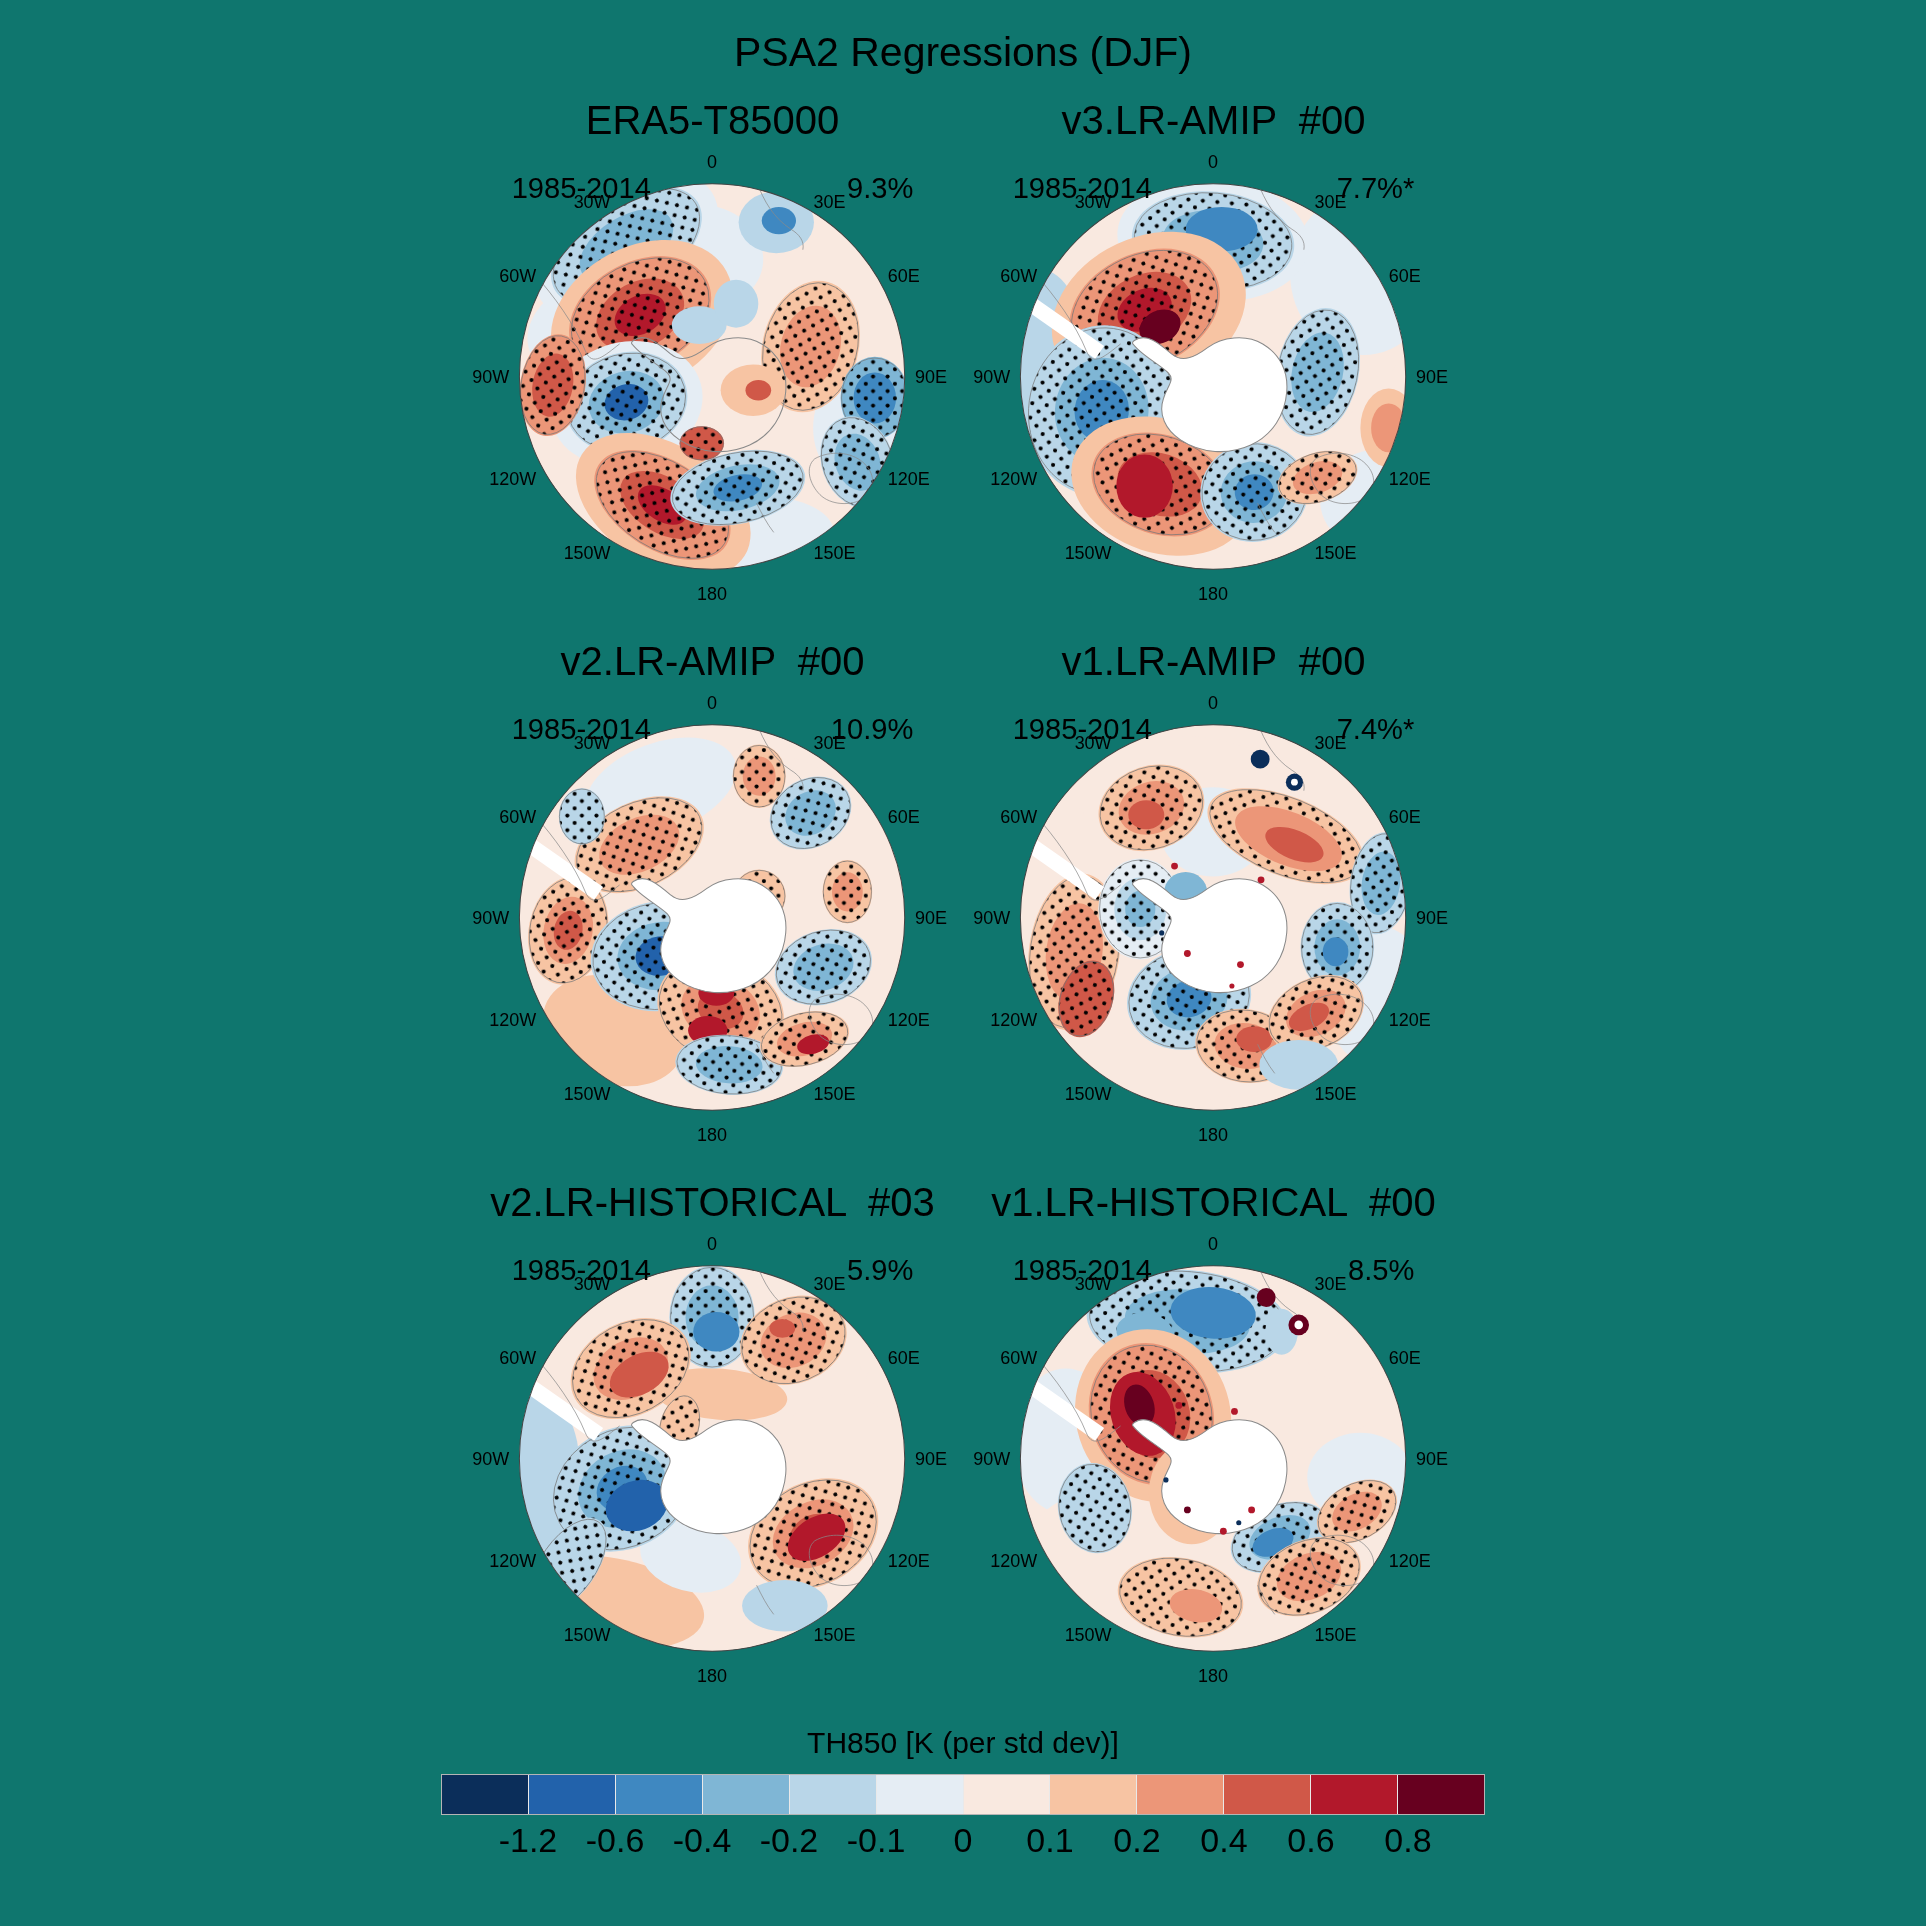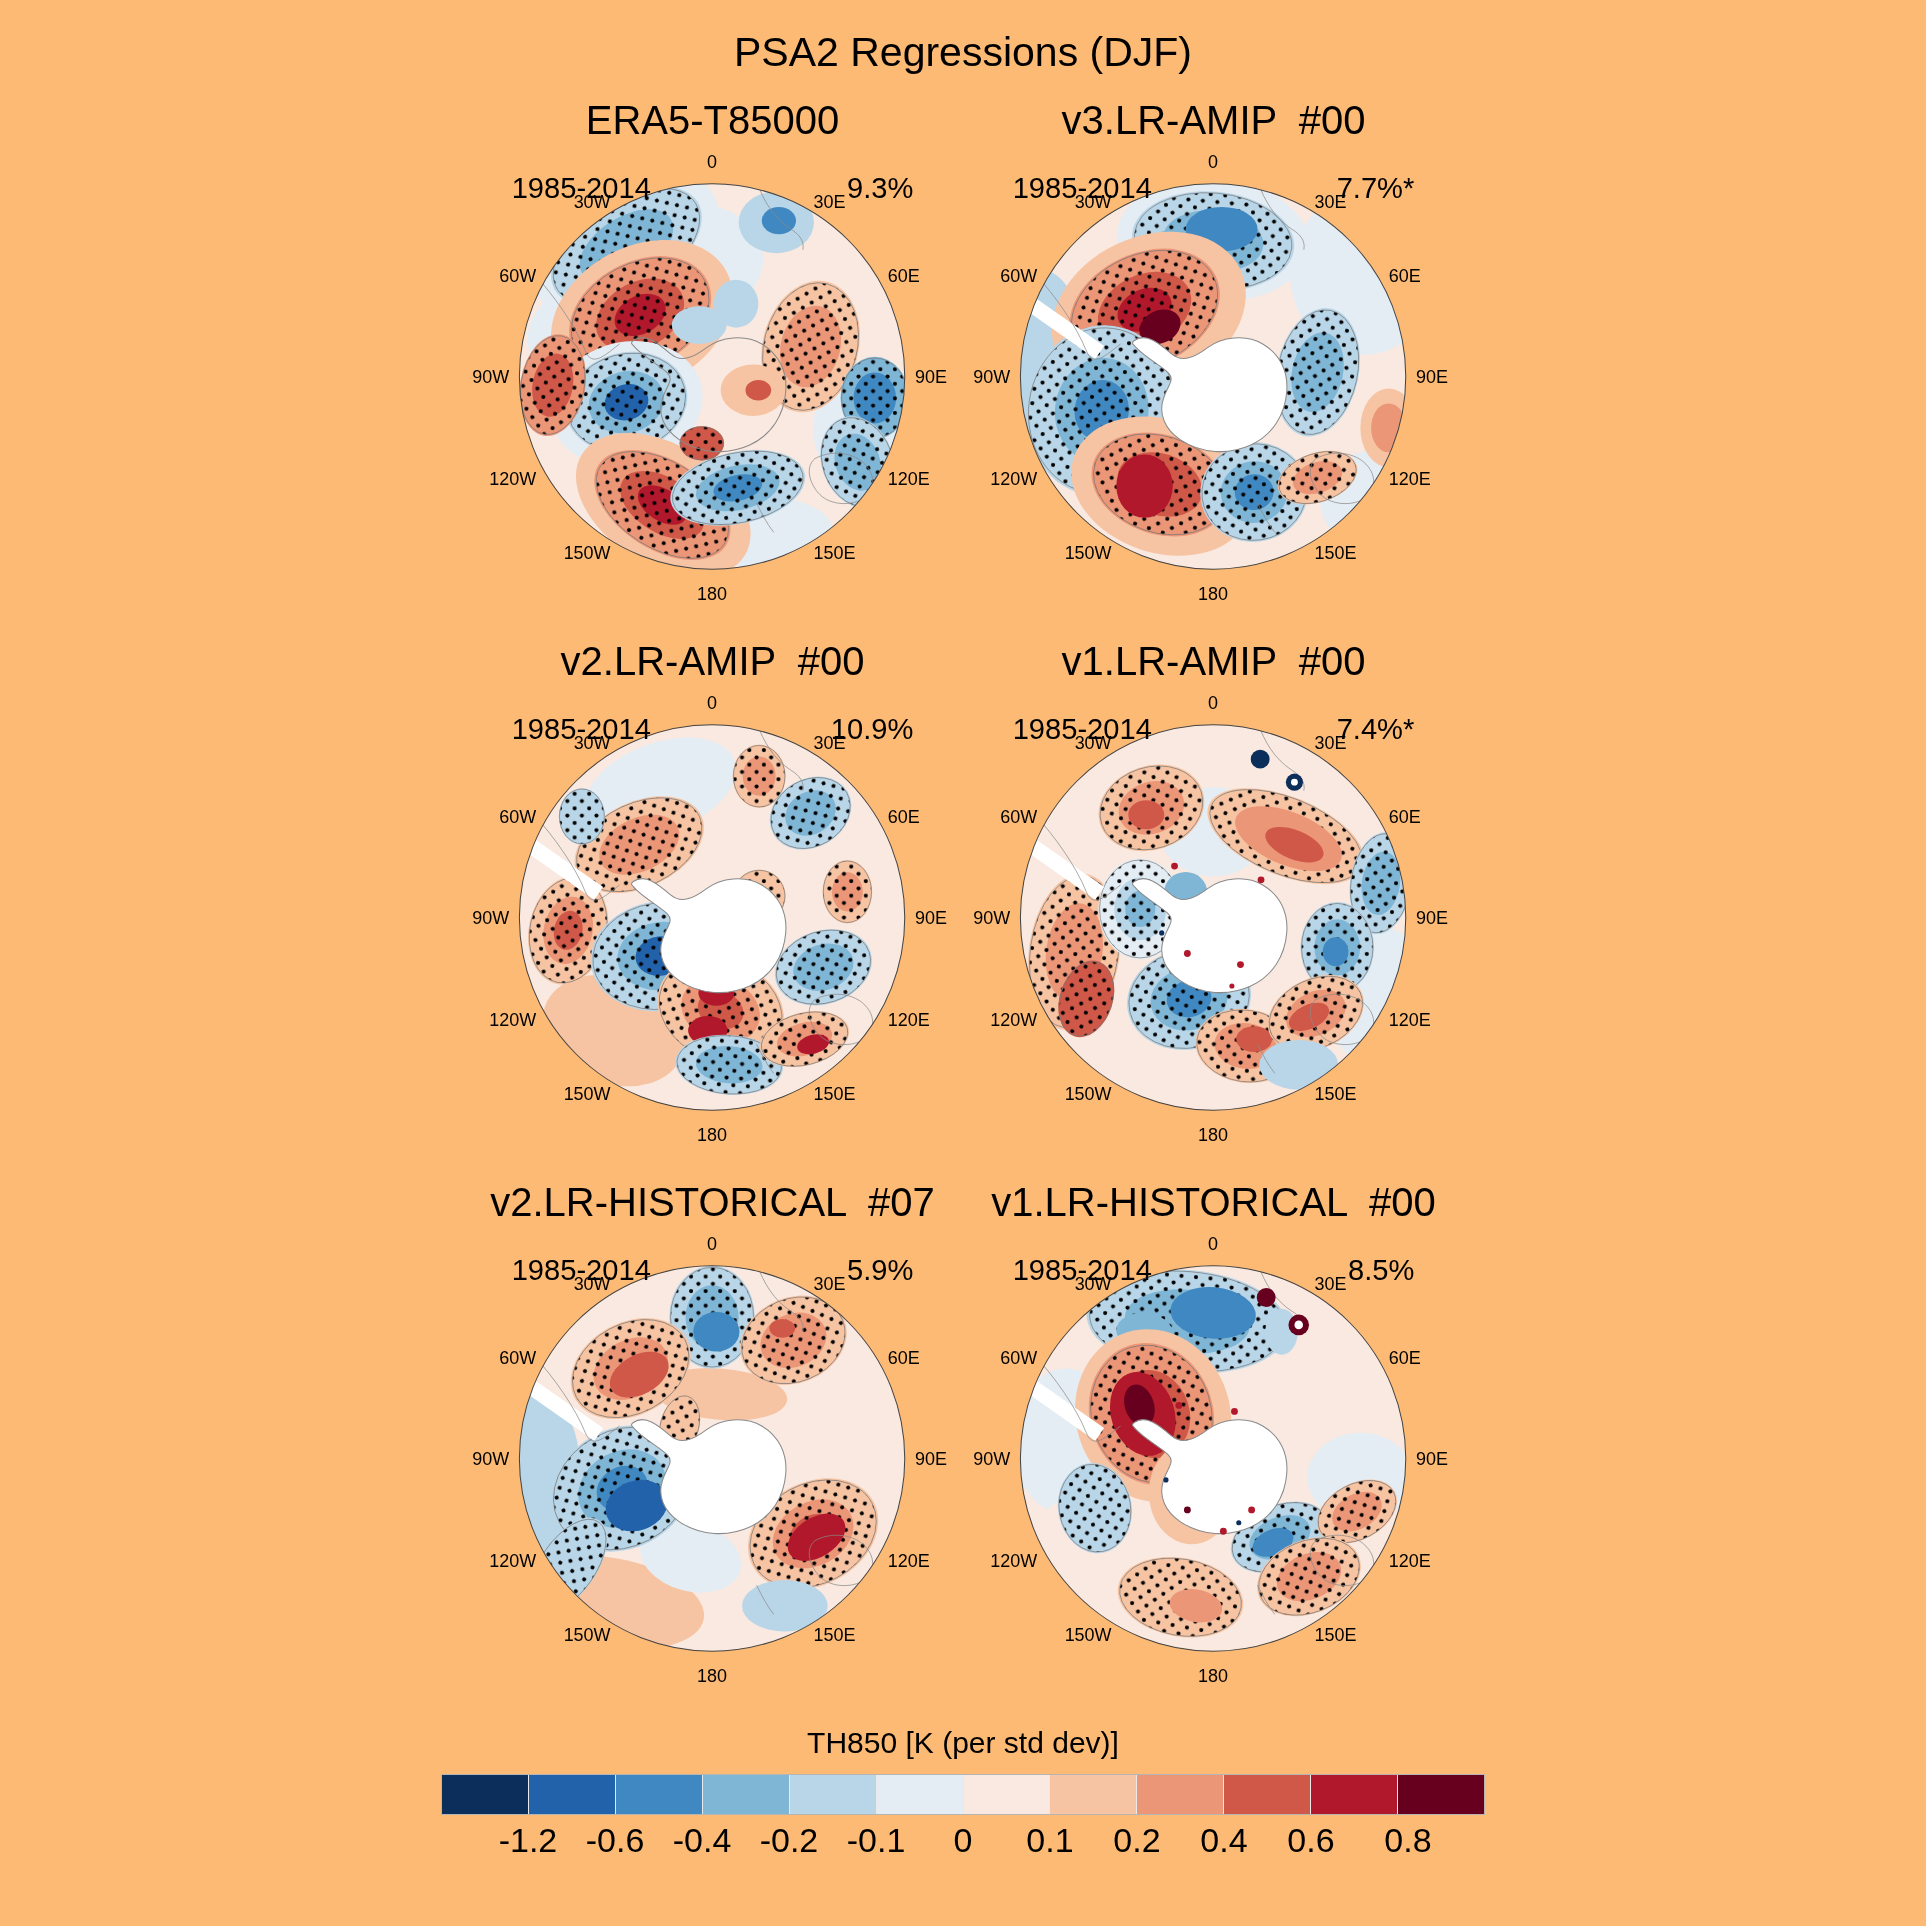--- a/index.html
+++ b/index.html
@@ -1,17 +1,17 @@
 <!DOCTYPE html>
 <html style="font-size:13.7px"><head>
 <meta charset="utf-8">
 <style>
   html,body{margin:0;padding:0;background:#fff;}
   body{font-family:"Liberation Sans", sans-serif;color:#000;}
-  .figure{position:relative;width:1926px;height:1926px;background:#fdba74;overflow:hidden;}
+  .figure{position:relative;width:1926px;height:1926px;background:#0f766e;overflow:hidden;}
   .fig-title{position:absolute;top:29px;left:0;width:100%;text-align:center;font-size:41px;}
   .grid{position:absolute;top:101px;left:462px;width:1002px;
         display:grid;grid-template-columns:501px 501px;grid-template-rows:541px 541px 541px;}
   .panel{position:relative;}
   .panel-title{height:39px;line-height:39px;text-align:center;font-size:40px;white-space:pre;}
   svg.map{display:block;}
   svg text{fill:#000;font-family:"Liberation Sans",sans-serif;}
   .cbar{position:absolute;top:1726px;left:0;width:100%;text-align:center;}
   .cbar-title{font-size:30px;margin-bottom:13.7px;}
   .cbar-wrap{position:relative;width:1044px;margin:0 auto;}
@@ -346,21 +346,21 @@
           <text x="173.49999999999997" y="489.2480206969119" text-anchor="end" font-size="21">150W</text>
           <text x="86.75197930308809" y="402.5000000000001" text-anchor="end" font-size="21">120W</text>
           <text x="55" y="284.00000000000006" text-anchor="end" font-size="21">90W</text>
           <text x="86.75197930308806" y="165.49999999999997" text-anchor="end" font-size="21">60W</text>
           <text x="173.4999999999999" y="78.75197930308809" text-anchor="end" font-size="21">30W</text>
           <text x="58" y="68" font-size="34">1985-2014</text>
           <text x="527" y="68" text-anchor="end" font-size="34">7.4%*</text>
         </svg>
     </div>
     <div class="panel">
-      <div class="panel-title">v2.LR-HISTORICAL  #07</div>
+      <div class="panel-title">v2.LR-HISTORICAL  #03</div>
       <svg class="map" width="501" height="467" viewBox="0 0 585 545">
           <defs>
             <clipPath id="clip4">
               <circle cx="292" cy="276" r="225"></circle>
             </clipPath>
           </defs>
           <g clip-path="url(#clip4)">
             <circle cx="292" cy="276" r="225" fill="#f9e9e0"></circle>
             <ellipse cx="352" cy="156" rx="125" ry="95" transform="rotate(0 352 156)" fill="#f9e9e0"></ellipse>
             <ellipse cx="442" cy="306" rx="85" ry="105" transform="rotate(0 442 306)" fill="#f9e9e0"></ellipse>

